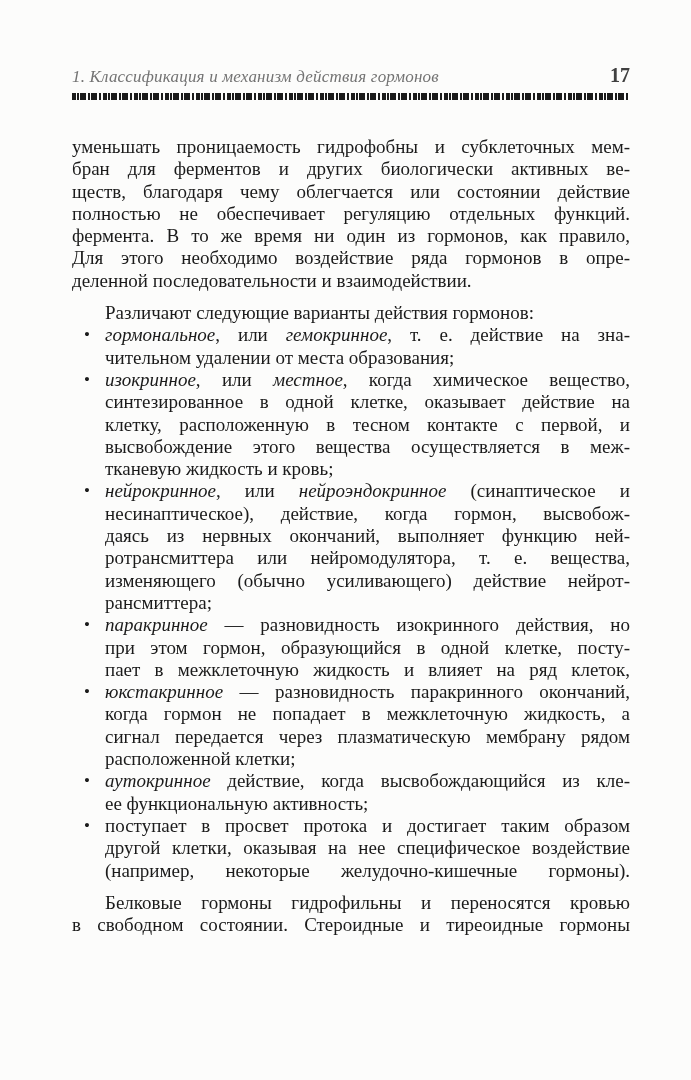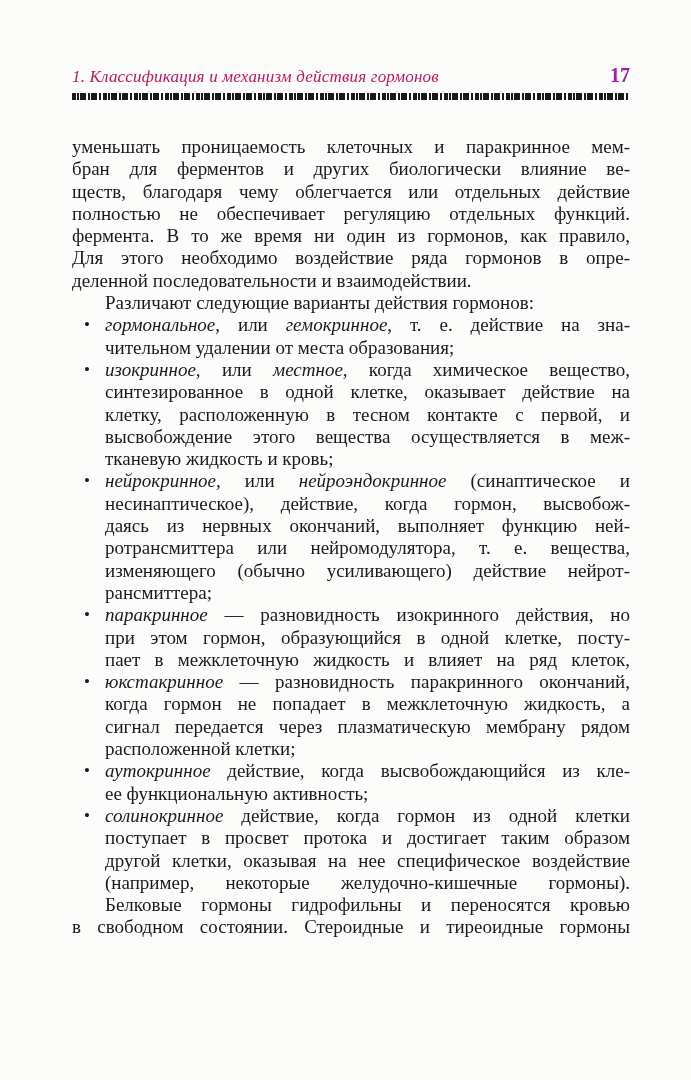--- a/index.html
+++ b/index.html
@@ -20,28 +20,28 @@
   .running-head {
     display: flex;
     justify-content: space-between;
     align-items: baseline;
     margin: 64px 61px 0 72px;
   }
   .head-title {
     font-style: italic;
     font-size: 17px;
     line-height: 22px;
-    color: #be185d;
+    color: #737373;
     letter-spacing: 0.2px;
   }
   .page-num {
     font-weight: bold;
     font-size: 20px;
     line-height: 22px;
-    color: #a21caf;
+    color: #404040;
   }
   .rule {
     height: 7px;
     margin: 5px 61px 0 72px;
     background-image: repeating-linear-gradient(90deg,
       #1a1a1a 0px,  #1a1a1a 4px,
       #fcfcfb 4px,  #fcfcfb 5px,
       #1a1a1a 5px,  #1a1a1a 7px,
       #fcfcfb 7px,  #fcfcfb 8px,
       #1a1a1a 8px,  #1a1a1a 14px,
@@ -61,20 +61,21 @@
   .line {
     text-align: justify;
     text-align-last: justify;
     white-space: nowrap;      
   }
   .line.last {
     text-align-last: left;
   }
   .line.indent {
     text-indent: 33px;
+    margin-top: 10px;
   }
   .line em {
     font-style: italic;
   }
   .block.bullet {
     display: flex;
   }
   .bullet-marker {
     flex: 0 0 33px;
     box-sizing: border-box;
@@ -91,23 +92,23 @@
 <body>
 
 <div class="page">
   <header class="running-head">
     <span class="head-title">1. Классификация и механизм действия гормонов</span>
     <span class="page-num">17</span>
   </header>
   <div class="rule"></div>
   <main class="body-text">
       <div class="block paragraph">
-        <div class="line"><span>уменьшать проницаемость клеточных и паракринное мем-</span></div>
-        <div class="line"><span>бран для ферментов и других биологически влияние ве-</span></div>
-        <div class="line"><span>ществ, благодаря чему облегчается или отдельных действие</span></div>
+        <div class="line"><span>уменьшать проницаемость гидрофобны и субклеточных мем-</span></div>
+        <div class="line"><span>бран для ферментов и других биологически активных ве-</span></div>
+        <div class="line"><span>ществ, благодаря чему облегчается или состоянии действие</span></div>
         <div class="line"><span>полностью не обеспечивает регуляцию отдельных функций.</span></div>
         <div class="line"><span>фермента. В то же время ни один из гормонов, как правило,</span></div>
         <div class="line"><span>Для этого необходимо воздействие ряда гормонов в опре-</span></div>
         <div class="line last"><span>деленной последовательности и взаимодействии.</span></div>
       </div>
       <div class="block paragraph">
         <div class="line last indent"><span>Различают следующие варианты действия гормонов:</span></div>
       </div>
       <div class="block bullet">
         <span class="bullet-marker">•</span>
@@ -157,21 +158,20 @@
       <div class="block bullet">
         <span class="bullet-marker">•</span>
         <div class="bullet-content">
           <div class="line"><em>аутокринное</em><span> действие, когда высвобождающийся из кле-</span></div>
           <div class="line last"><span>ее функциональную активность;</span></div>
         </div>
       </div>
       <div class="block bullet">
         <span class="bullet-marker">•</span>
         <div class="bullet-content">
-          <div class="line"><em>солинокринное</em><span> действие, когда гормон из одной клетки</span></div>
           <div class="line"><span>поступает в просвет протока и достигает таким образом</span></div>
           <div class="line"><span>другой клетки, оказывая на нее специфическое воздействие</span></div>
           <div class="line"><span>(например, некоторые желудочно-кишечные гормоны).</span></div>
         </div>
       </div>
       <div class="block paragraph">
         <div class="line indent"><span>Белковые гормоны гидрофильны и переносятся кровью</span></div>
         <div class="line"><span>в свободном состоянии. Стероидные и тиреоидные гормоны</span></div>
       </div>
     </main>

